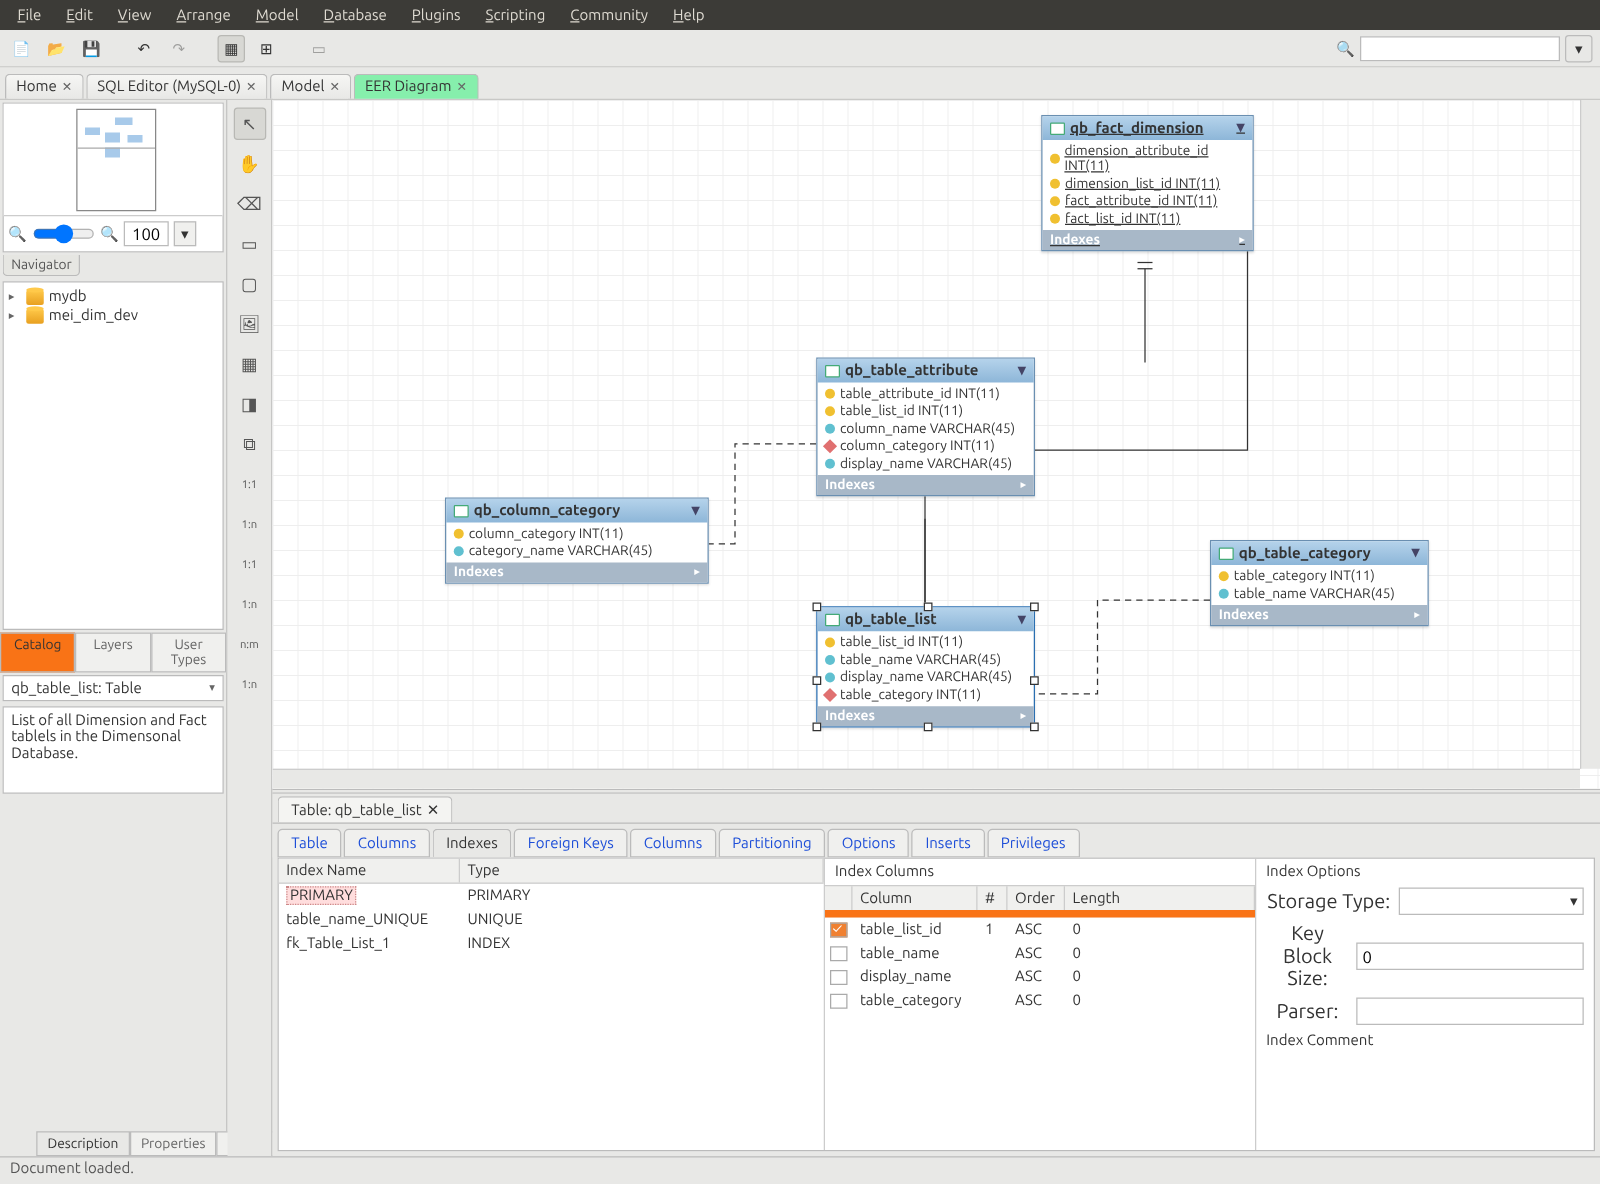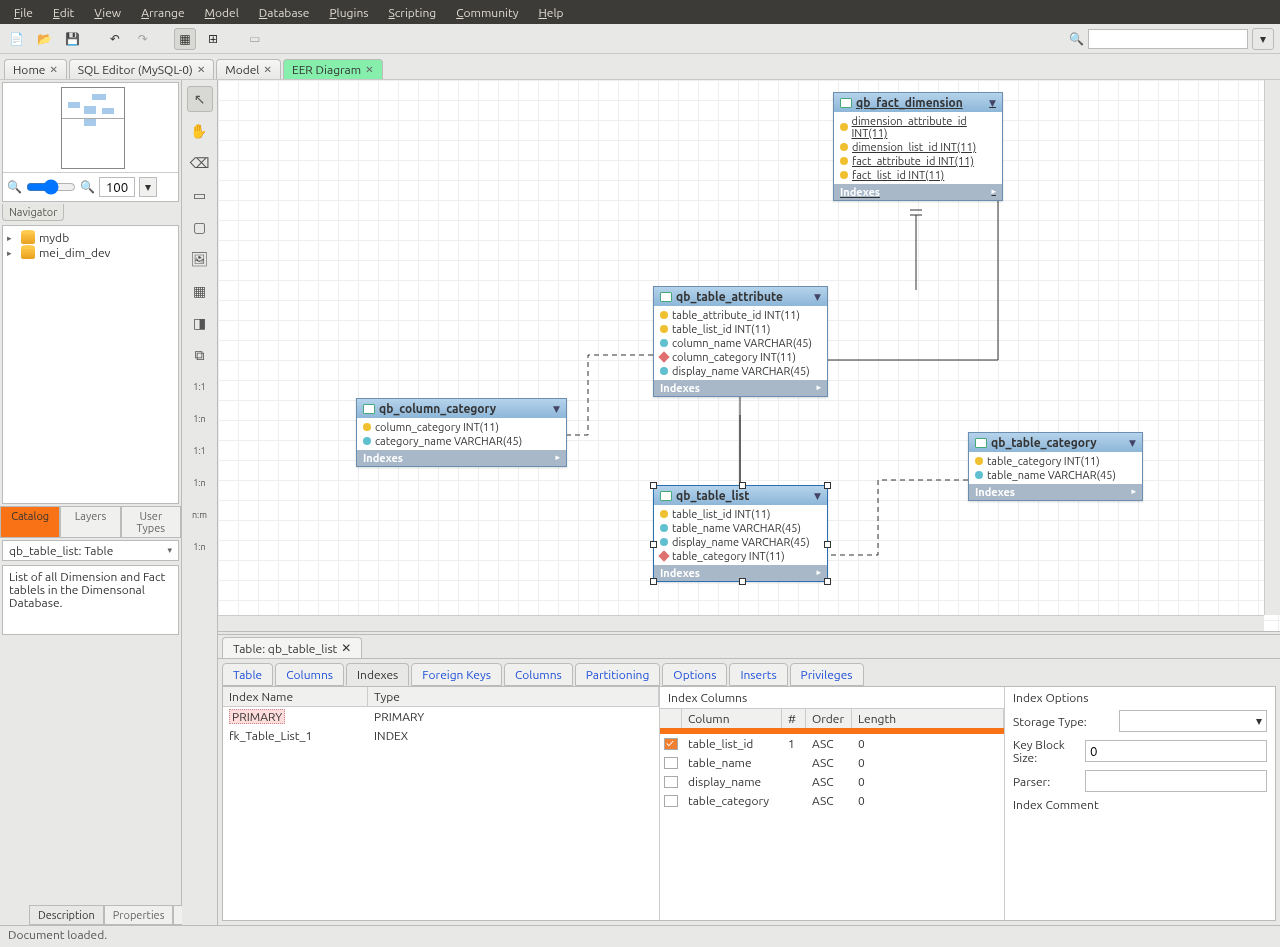--- a/index.html
+++ b/index.html
@@ -89,21 +89,21 @@
 .ic-row { display:flex;}
 .ic-row span { padding:3px 6px; font-size:12px;}
 .ic-row .cc0{width:22px; display:flex; align-items:center; justify-content:center;}
 .ic-row .cc1{width:100px;} .ic-row .cc2{width:24px;} .ic-row .cc3{width:46px;} .ic-row .cc4{flex:1;}
 .chk { width:12px; height:12px; border:1px solid #aaa; background:#fff; display:inline-block;}
 .chk.on { background:#f08030; position:relative;}
 .chk.on::after { content:'✓'; position:absolute; top:-2px; left:1px; font-size:11px; color:#fff;}
 .idx-opts { width:270px; padding:4px 8px;}
 .io-title { font-size:12px; margin-bottom:6px;}
 .io-row { display:flex; align-items:center; gap:6px; margin-bottom:6px;}
-.io-row label { width:100px; text-align:left; font-size:12px;}
+.io-row label { width:100px; text-align:center; font-size:16px;}
 .io-row input, .io-row .combo { flex:1; border:1px solid #bbb; height:22px; padding:0 4px; background:#fff;}
 .io-row .combo { display:flex; align-items:center; justify-content:flex-end;}
 .statusbar { height:22px; background:#e8e8e6; border-top:1px solid #bbb; padding:2px 8px; font-size:12px; color:#555;}
 svg.conn { position:absolute; top:0; left:0; pointer-events:none;}
 </style>
 </head>
 <body>
 
 <div class="menubar">
   <span><u>F</u>ile</span>
@@ -423,20 +423,24 @@
         <div class="idx-list">
           <div class="idx-list-head">
             <div class="ilh c1">Index Name</div>
             <div class="ilh c2">Type</div>
           </div>
           <div class="idx-row sel">
               <span class="c1"><span style="border:1px dotted #c88; padding:0 2px;">PRIMARY</span></span>
               <span class="c2">PRIMARY</span>
             </div>
           <div class="idx-row">
+              <span class="c1">table_name_UNIQUE</span>
+              <span class="c2">UNIQUE</span>
+            </div>
+          <div class="idx-row">
               <span class="c1">fk_Table_List_1</span>
               <span class="c2">INDEX</span>
             </div>
         </div>
         <div class="idx-cols">
           <div class="ic-title">Index Columns</div>
           <div class="ic-head">
             <div class="ich cc0"></div>
             <div class="ich cc1">Column</div>
             <div class="ich cc2">#</div>

